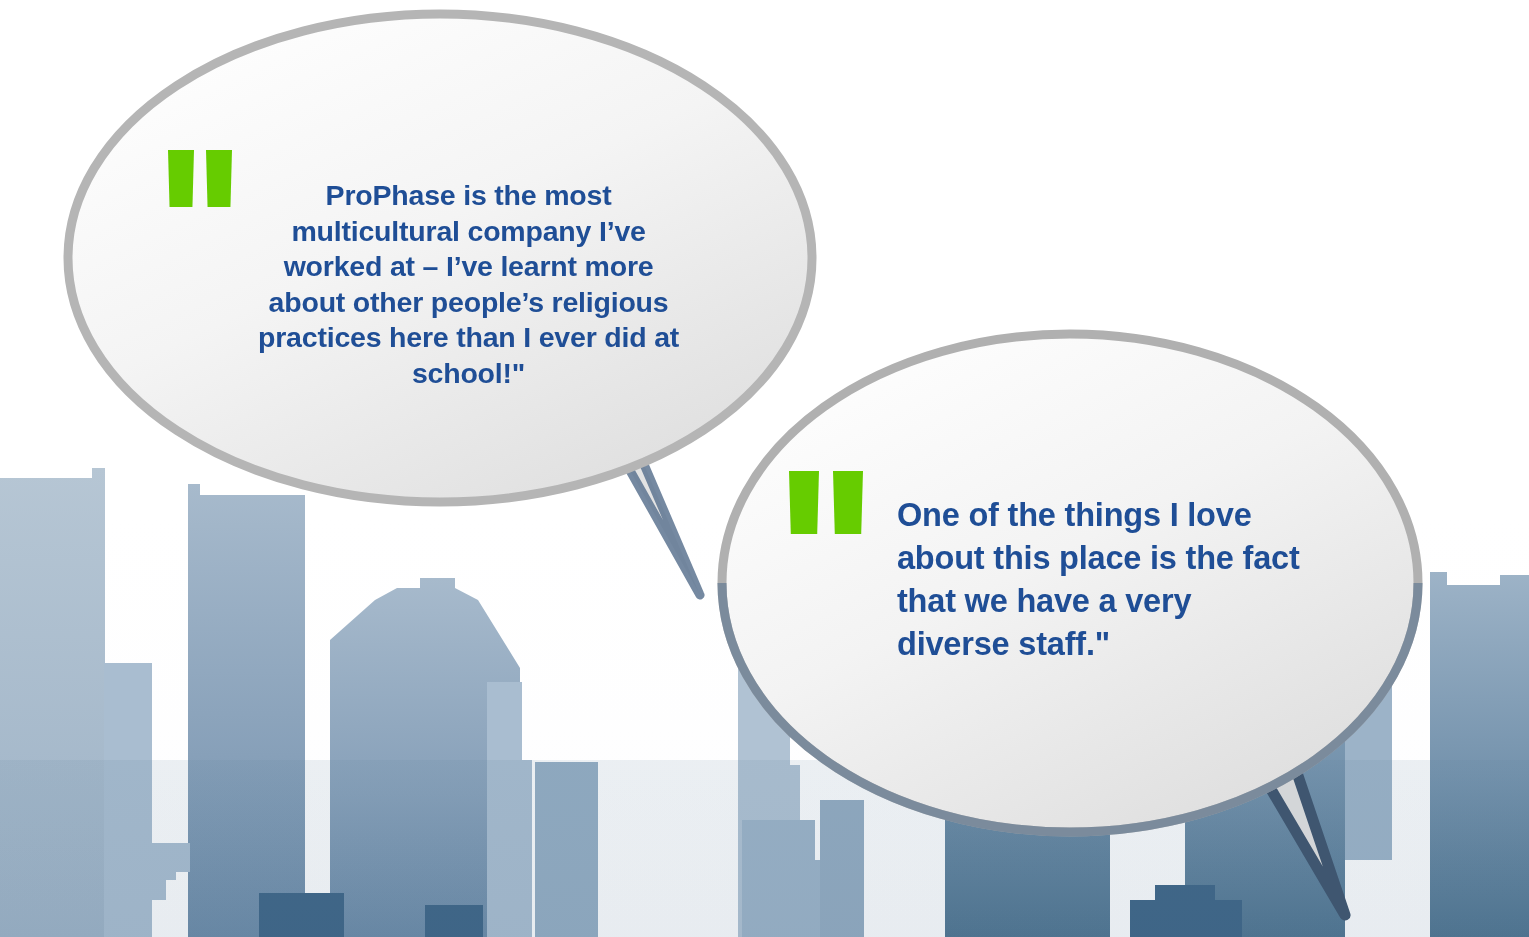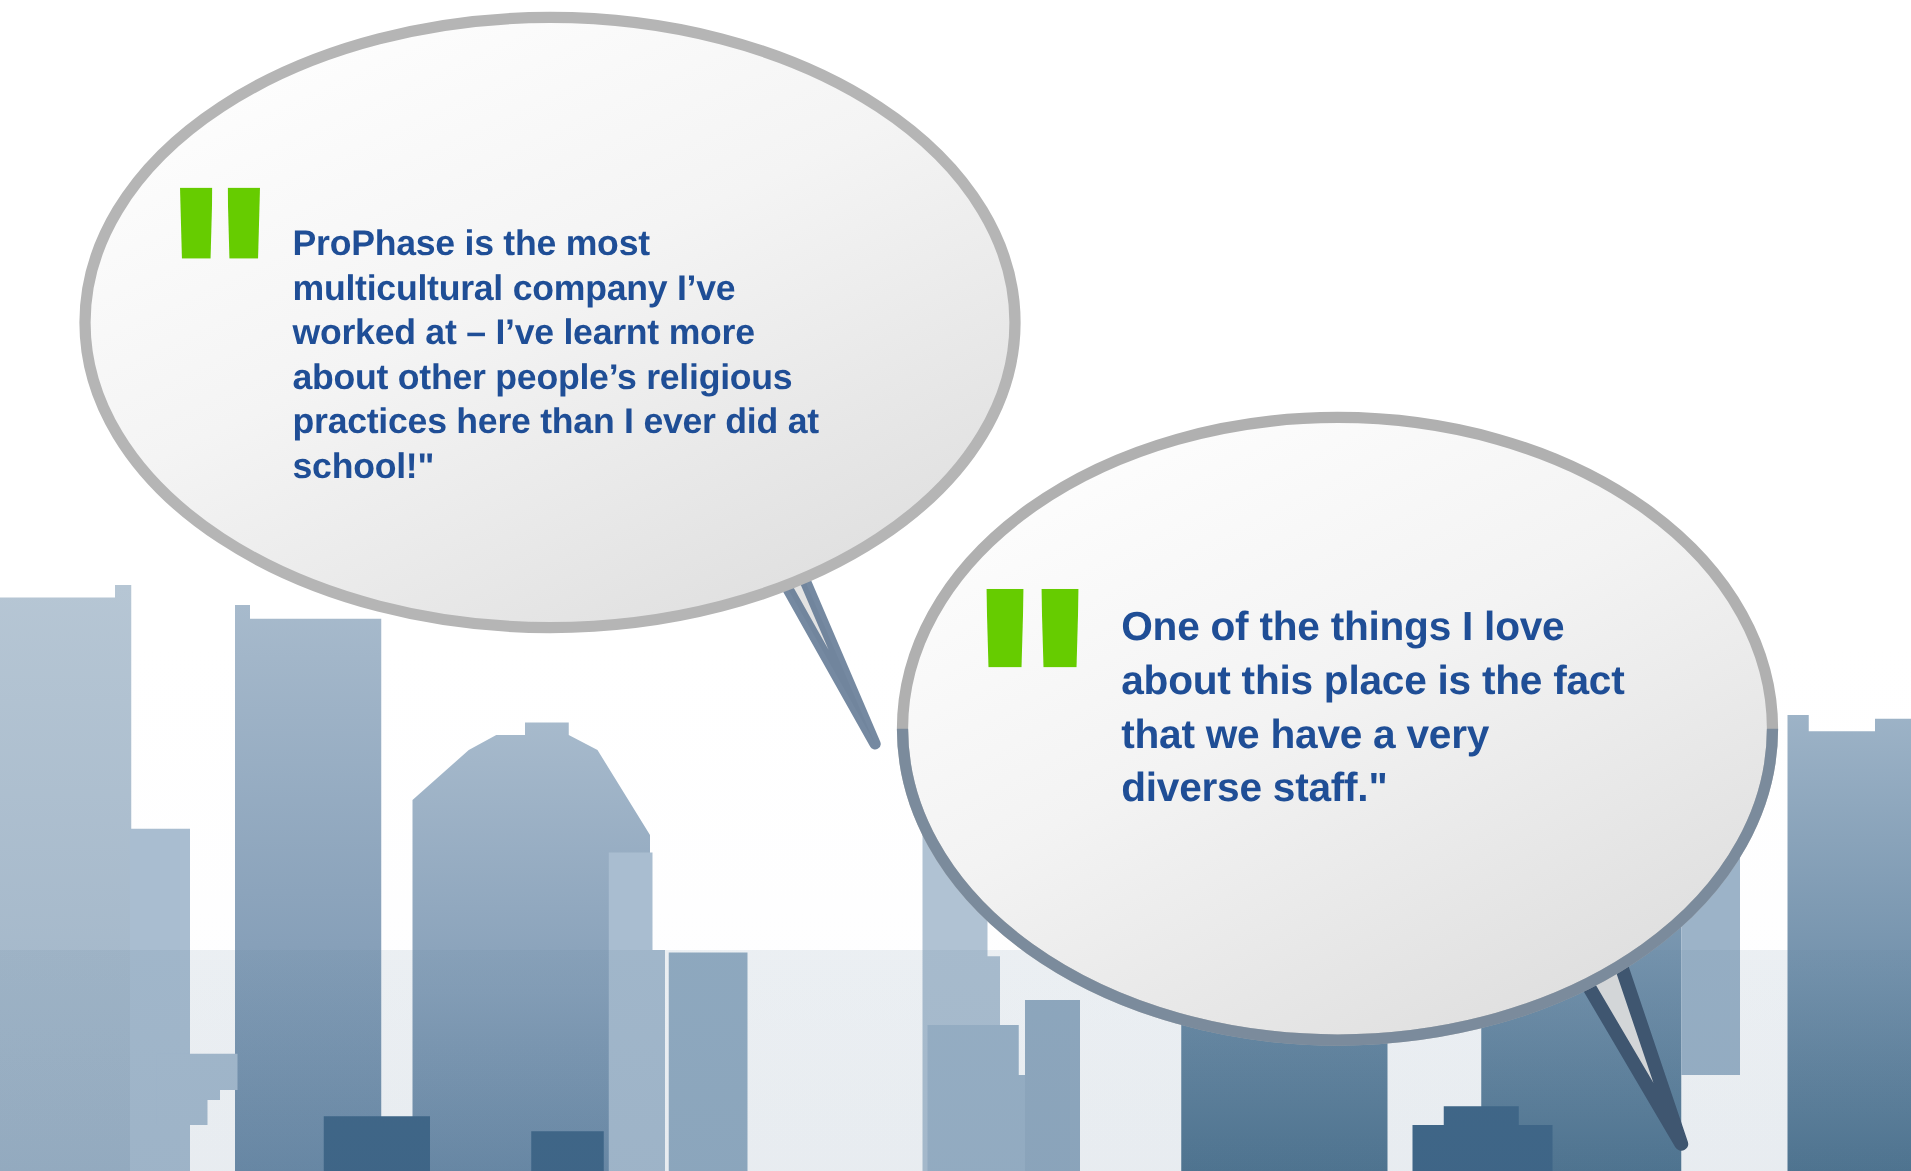--- a/index.html
+++ b/index.html
@@ -48,23 +48,24 @@
   .quote-text {
     color: #1f4e96;
     font-weight: bold;
     font-family: "Liberation Sans", sans-serif;
     letter-spacing: -0.2px;
     white-space: pre-line;
   }
 
   
   #quote-1 {
-    left: 144px;
+    left: 168px;
     top: 150px;
     width: 580px;
+    text-align: center;
   }
   #quote-1 .quote-bar {
     width: 26px;
     height: 57px;
     margin-right: 12px;
     clip-path: polygon(0% 0%, 100% 0%, 94% 100%, 6% 100%);
   }
   #quote-1 .quote-glyph { margin-right: 14px; }
   #quote-1 .quote-text {
     font-size: 28.5px;
@@ -81,21 +82,21 @@
   #quote-2 .quote-bar {
     width: 30px;
     height: 63px;
     margin-right: 14px;
     clip-path: polygon(0% 0%, 100% 0%, 94% 100%, 6% 100%);
   }
   #quote-2 .quote-glyph { margin-right: 20px; }
   #quote-2 .quote-text {
     font-size: 32.5px;
     line-height: 43px;
-    margin-top: 9px;
+    margin-top: 23px;
   }
 </style>
 </head>
 <body>
 
 <div id="stage">
 
   <svg id="city-layer" viewBox="0 0 1529 937" width="1529" height="937" xmlns="http://www.w3.org/2000/svg">
     <defs>
       <linearGradient id="gSky" x1="0" y1="0" x2="0" y2="1">

